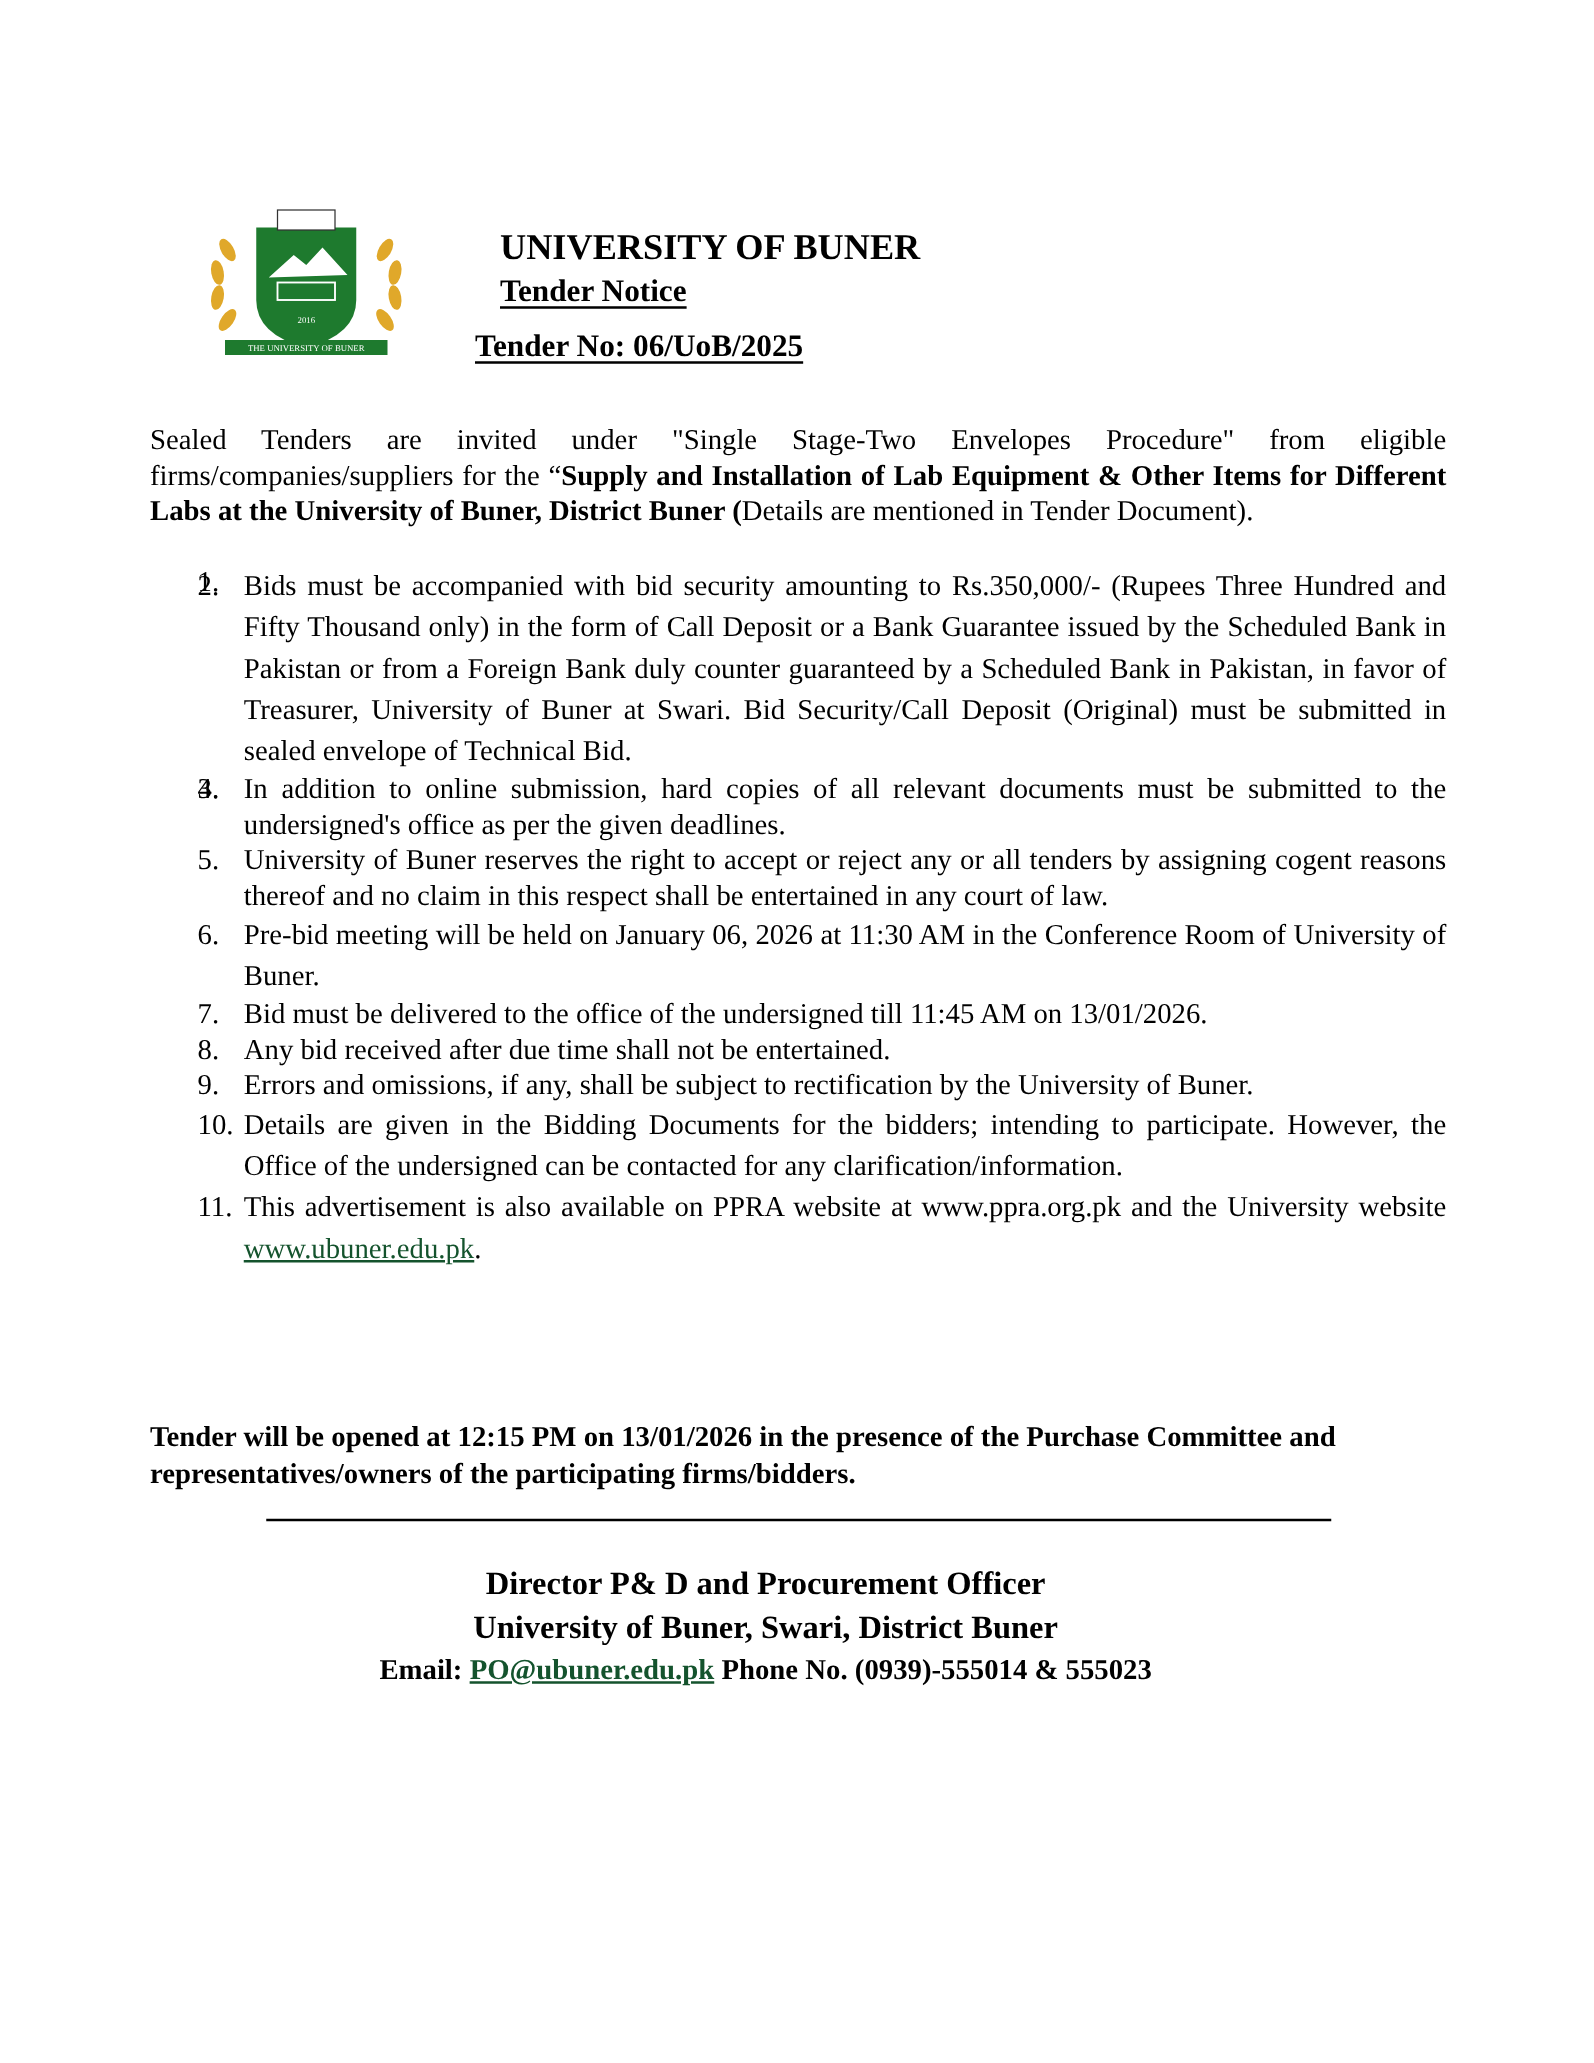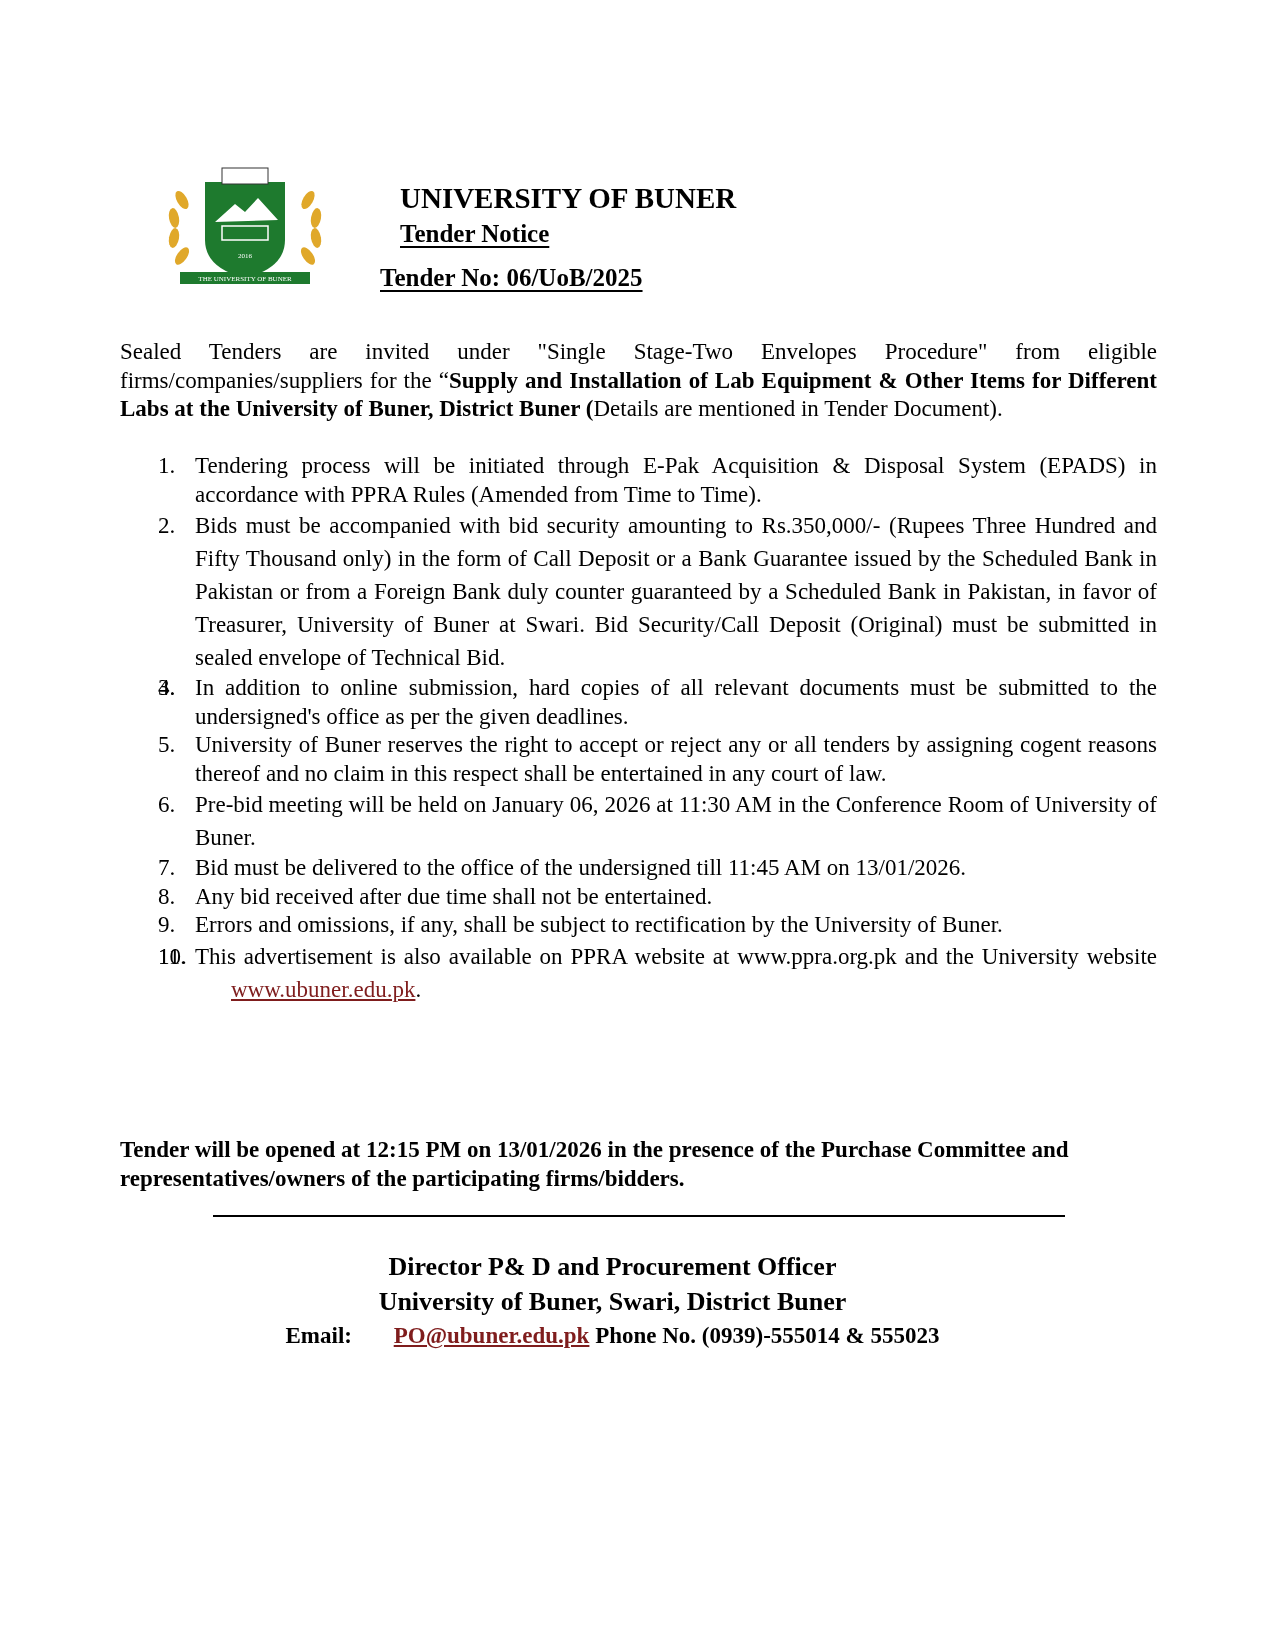--- a/index.html
+++ b/index.html
@@ -9,21 +9,21 @@
   .hdr { position:absolute; left:330px; width:700px; font-weight:bold; }
   .h-uni { top:182px; font-size:29px; left:400px; width:600px; }
   .h-notice { top:220px; font-size:25px; left:400px; width:520px; text-decoration:underline; text-underline-offset:4px; }
   .h-no { top:264px; font-size:25px; left:380px; width:520px; text-decoration:underline; text-underline-offset:4px; }
   .intro { position:absolute; left:120px; top:338px; width:1037px; font-size:23px; line-height:28.5px; text-align:justify; }
   .list { position:absolute; left:120px; top:452px; width:1037px; margin:0; padding:0; list-style:none; font-size:23px; }
   .list li { position:relative; padding-left:75px; text-align:justify; margin-bottom:0; }
   .list li .num { position:absolute; left:38px; top:0; }
   .lh-a { line-height:28.5px; }
   .lh-b { line-height:33px; }
-  a.lnk { color:#7f1d1d; text-decoration:underline;margin-left:36px; }
+  a.lnk { color:#14532d; text-decoration:underline; }
   .closing { position:absolute; left:120px; top:1136px; width:1040px; font-size:23px; line-height:28.5px; font-weight:bold; }
   .rule { position:absolute; left:213px; top:1215px; width:852px; height:2px; background:#000; }
   .sig { position:absolute; left:0; width:1275px; text-align:center; font-weight:bold; }
   .s1 { top:1252px; font-size:26px; left:-25px; }
   .s2 { top:1287px; font-size:26px; left:-25px; }
   .s3 { top:1323px; font-size:23px; left:-25px; }
 </style>
 </head>
 <body>
 
@@ -47,30 +47,30 @@
   <text x="85" y="121" font-size="7" fill="#fff" text-anchor="middle">THE UNIVERSITY OF BUNER</text>
 </svg>
 
 <div class="hdr h-uni">UNIVERSITY OF BUNER</div>
 <div class="hdr h-notice">Tender Notice</div>
 <div class="hdr h-no">Tender No: 06/UoB/2025</div>
 
 <div class="intro"><span>Sealed Tenders are invited under "Single Stage-Two Envelopes Procedure" from eligible firms/companies/suppliers for the “</span><b>Supply and Installation of Lab Equipment &amp; Other Items for Different Labs at the University of Buner, District Buner (</b><span>Details are mentioned in Tender Document).</span></div>
 
 <ol class="list">
-  <li class="lh-a"><span class="num">1.</span><span>Tendering process will be initiated through E-Pak Acquisition &amp; Disposal System (EPADS) in accordance with PPRA Rules (Amended from Time to Time).</span></li>
+  <li class="lh-a"><span class="num">1.</span></li>
   <li class="lh-b"><span class="num">2.</span><span>Bids must be accompanied with bid security amounting to Rs.350,000/- (Rupees Three Hundred and Fifty Thousand only) in the form of Call Deposit or a Bank Guarantee issued by the Scheduled Bank in Pakistan or from a Foreign Bank duly counter guaranteed by a Scheduled Bank in Pakistan, in favor of Treasurer, University of Buner at Swari. Bid Security/Call Deposit (Original) must be submitted in sealed envelope of Technical Bid.</span></li>
   <li class="lh-a"><span class="num">3.</span></li>
   <li class="lh-a"><span class="num">4.</span><span>In addition to online submission, hard copies of all relevant documents must be submitted to the undersigned's office as per the given deadlines.</span></li>
   <li class="lh-a"><span class="num">5.</span><span>University of Buner reserves the right to accept or reject any or all tenders by assigning cogent reasons thereof and no claim in this respect shall be entertained in any court of law.</span></li>
   <li class="lh-b"><span class="num">6.</span><span>Pre-bid meeting will be held on January 06, 2026 at 11:30 AM in the Conference Room of University of Buner.</span></li>
   <li class="lh-a"><span class="num">7.</span><span>Bid must be delivered to the office of the undersigned till 11:45 AM on 13/01/2026.</span></li>
   <li class="lh-a"><span class="num">8.</span><span>Any bid received after due time shall not be entertained.</span></li>
   <li class="lh-a"><span class="num">9.</span><span>Errors and omissions, if any, shall be subject to rectification by the University of Buner.</span></li>
-  <li class="lh-b"><span class="num">10.</span></li>
+  <li class="lh-b"><span class="num">10.</span><span>Details are given in the Bidding Documents for the bidders; intending to participate. However, the Office of the undersigned can be contacted for any clarification/information.</span></li>
   <li class="lh-b"><span class="num">11.</span><span>This advertisement is also available on PPRA website at www.ppra.org.pk and the University website </span><a class="lnk">www.ubuner.edu.pk</a><span>.</span></li>
 </ol>
 
 <div class="closing">Tender will be opened at 12:15 PM on 13/01/2026 in the presence of the Purchase Committee and representatives/owners of the participating firms/bidders.</div>
 <div class="rule"></div>
 
 <div class="sig s1">Director P&amp; D and Procurement Officer</div>
 <div class="sig s2">University of Buner, Swari, District Buner</div>
 <div class="sig s3"><span>Email: </span><a class="lnk">PO@ubuner.edu.pk</a><span> Phone No. (0939)-555014 &amp; 555023</span></div>
 

